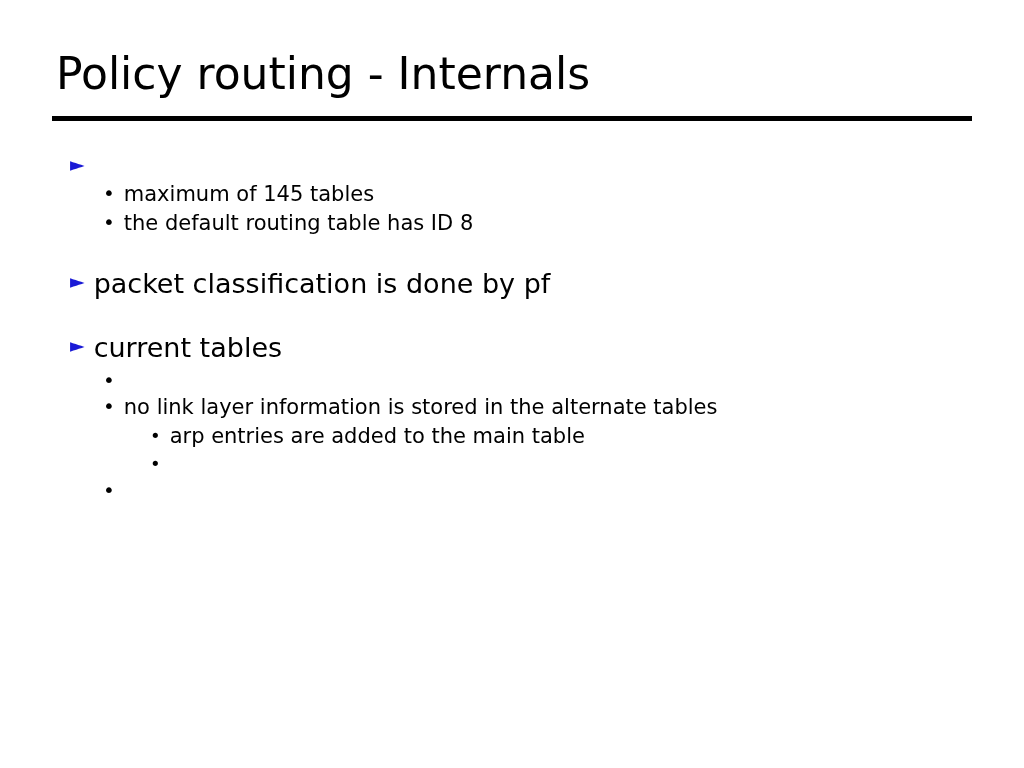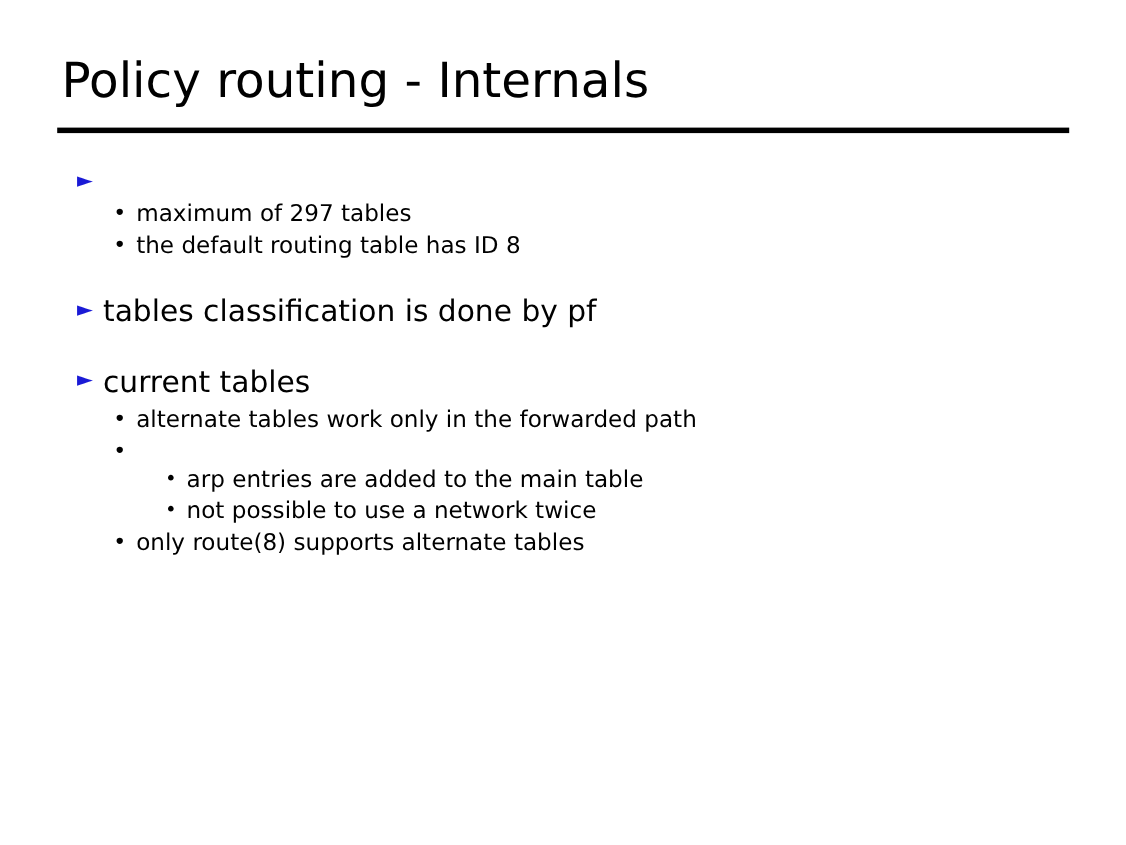--- a/index.html
+++ b/index.html
@@ -104,60 +104,58 @@
   <div class="title-rule"></div>
 
   <div class="content">
 
     <div class="l1">
       <span class="marker" style="color: rgb(26, 26, 214);">►</span>
     </div>
 
     <div class="l2">
       <span class="marker">•</span>
-      <span class="text">maximum of 297 tables</span>
+      <span class="text">maximum of 145 tables</span>
     </div>
 
     <div class="l2">
       <span class="marker">•</span>
       <span class="text">the default routing table has ID 8</span>
     </div>
 
     <div class="gap"></div>
 
     <div class="l1">
       <span class="marker" style="color: rgb(26, 26, 214);">►</span>
-      <span class="text">tables classification is done by pf</span>
+      <span class="text">packet classification is done by pf</span>
     </div>
 
     <div class="gap"></div>
 
     <div class="l1">
       <span class="marker" style="color: rgb(26, 26, 214);">►</span>
       <span class="text">current tables</span>
     </div>
 
     <div class="l2">
       <span class="marker">•</span>
-      <span class="text">alternate tables work only in the forwarded path</span>
     </div>
 
     <div class="l2">
       <span class="marker">•</span>
+      <span class="text">no link layer information is stored in the alternate tables</span>
     </div>
 
     <div class="l3">
       <span class="marker">•</span>
       <span class="text">arp entries are added to the main table</span>
     </div>
 
     <div class="l3">
       <span class="marker">•</span>
-      <span class="text">not possible to use a network twice</span>
     </div>
 
     <div class="l2">
       <span class="marker">•</span>
-      <span class="text">only route(8) supports alternate tables</span>
     </div>
 
   </div>
 </div>
 
 </body></html>

